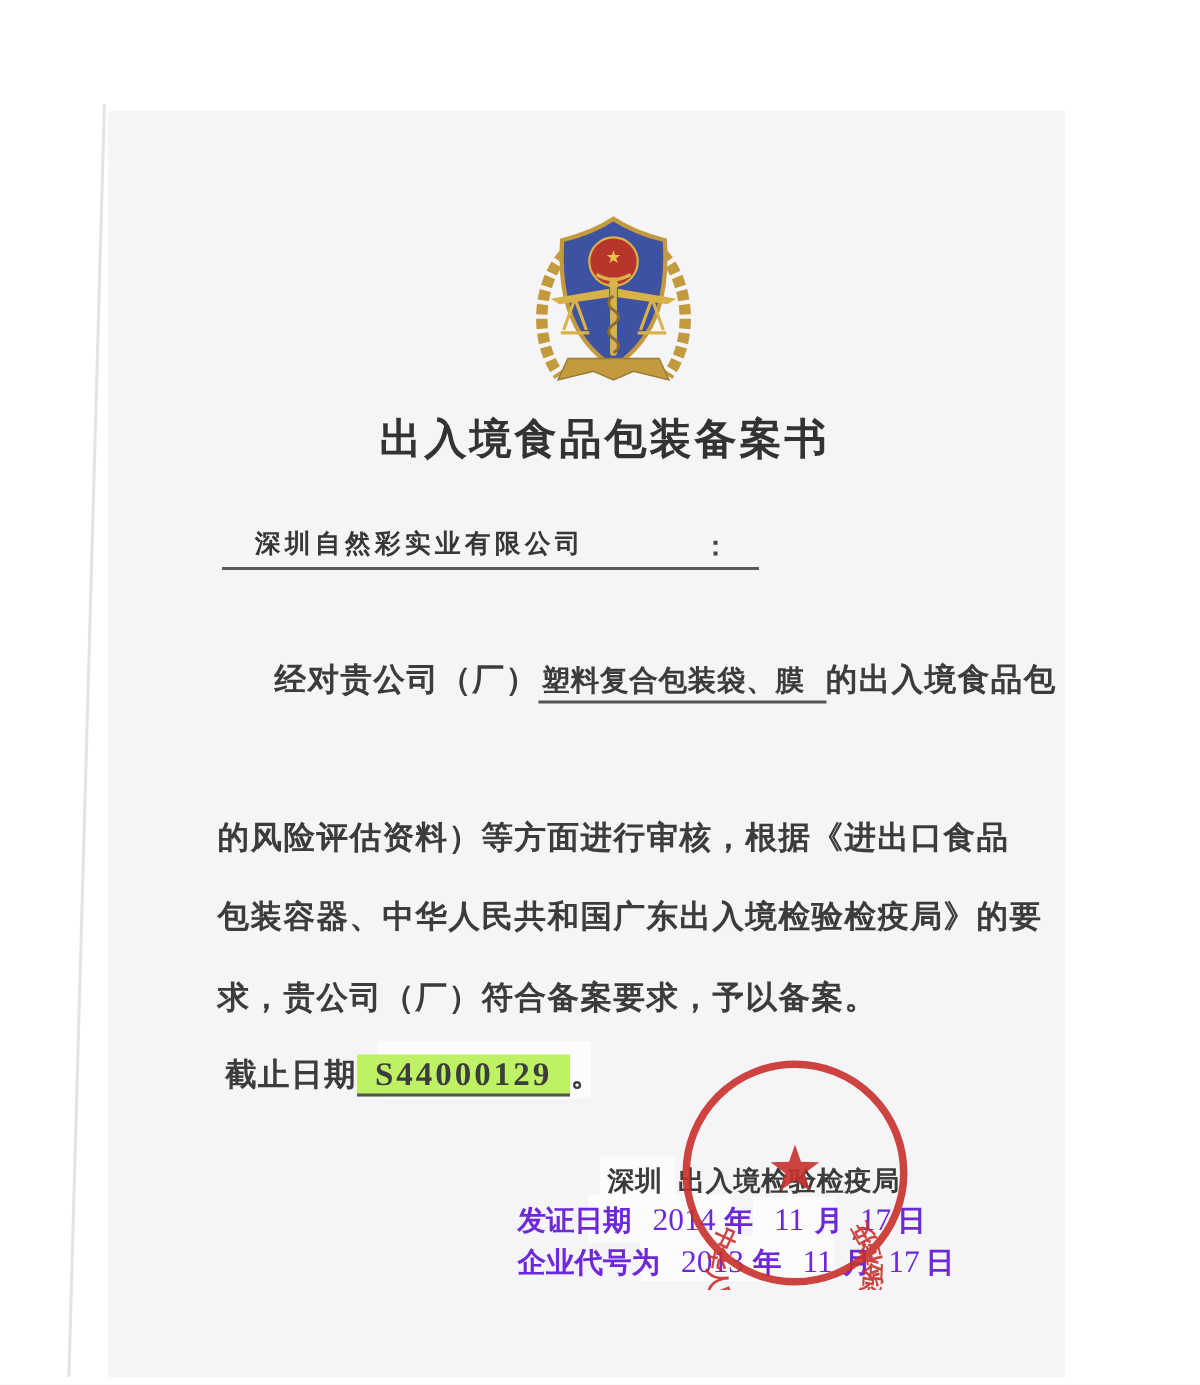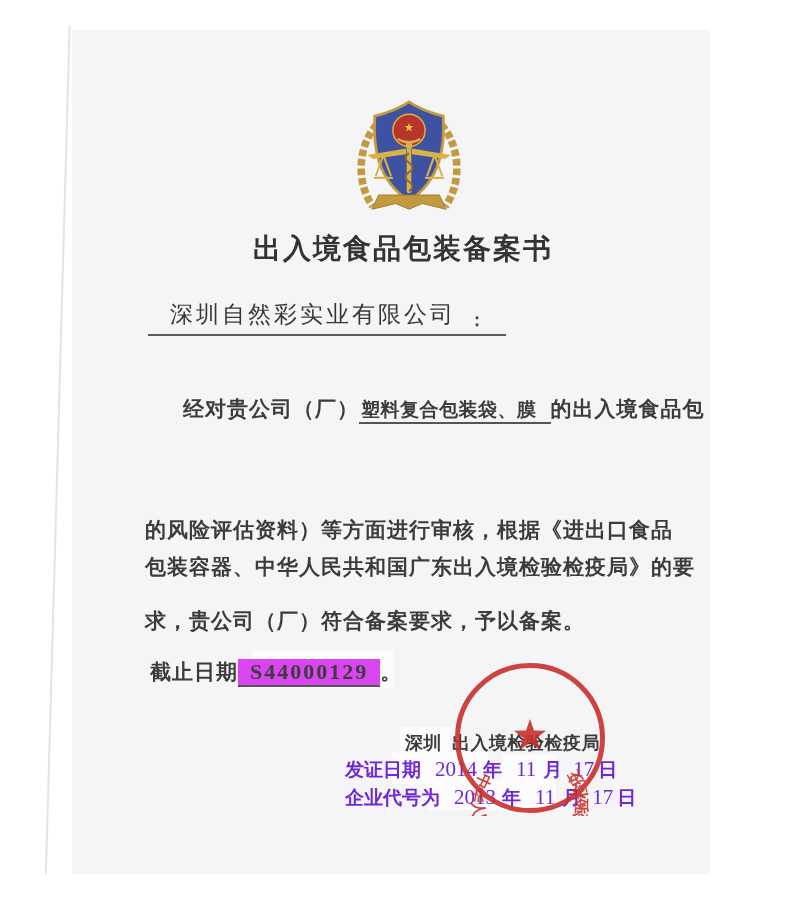--- a/index.html
+++ b/index.html
@@ -1,36 +1,36 @@
 <!DOCTYPE html>
 <html><head>
 <meta charset="utf-8">
 <style>
   html,body{margin:0;padding:0;background:#ffffff;}
   .stage{position:relative;width:800px;height:874px;background:#ffffff;overflow:hidden;
-         font-family:"Liberation Sans",sans-serif;color:#3c3c3c;}
+         font-family:"Liberation Sans",sans-serif;color:#3c3c3c;margin-top:44px;}
   .paper{position:absolute;left:72px;top:30px;width:638px;height:848px;background:#f5f5f8;}
   .sheet-edge{position:absolute;left:44px;top:25px;width:2px;height:882px;background:#e3e3e8;
               transform:rotate(1.6deg);transform-origin:bottom left;}
   .emblem{position:absolute;left:352px;top:94px;width:114px;height:126px;}
   .title{position:absolute;left:72px;top:230px;width:638px;padding-left:24px;box-sizing:border-box;
          text-align:center;font-size:28px;font-weight:700;letter-spacing:2px;color:#333;}
   .company-row{position:absolute;left:148px;top:294px;width:358px;height:40px;
                border-bottom:2px solid #5a5a5a;}
-  .company-name{position:absolute;left:22px;bottom:4px;font-size:23px;font-weight:400;
+  .company-name{position:absolute;left:22px;bottom:4px;font-size:17px;font-weight:700;
                 letter-spacing:3px;color:#373737;white-space:nowrap;}
   .company-colon{position:absolute;right:20px;bottom:2px;font-size:18px;font-weight:700;color:#444;}
   .body-line{position:absolute;left:145px;width:532px;font-size:21px;font-weight:600;
              letter-spacing:1px;color:#3c3c3c;white-space:nowrap;}
   .indent{padding-left:38px;}
   .product-insert{font-size:19px;font-weight:700;letter-spacing:.5px;
                   border-bottom:2px solid #555;padding:0 14px 2px 2px;}
   .code-line{left:150px;}
   .code-value{font-family:"Liberation Serif",serif;font-size:22px;font-weight:600;letter-spacing:2px;
-              border-bottom:2px solid #555;padding:0 12px 1px 12px;background:#d946ef;}
+              border-bottom:2px solid #555;padding:0 12px 1px 12px;background:#bef264;}
   .patch{position:absolute;background:#fcfcfe;}
   .authority{position:absolute;left:405px;top:731px;font-size:18px;font-weight:600;
              letter-spacing:.5px;color:#3c3c3c;white-space:nowrap;}
   .authority .gap{display:inline-block;width:10px;}
   .date-row{position:absolute;left:345px;font-size:19px;font-weight:600;color:#6d28d9;white-space:nowrap;}
   .date-row .num{font-family:"Liberation Serif",serif;font-size:21px;font-weight:500;}
   .date-row .y{margin-left:14px;} .date-row .u1{margin-left:6px;}
   .date-row .m{margin-left:14px;} .date-row .u2{margin-left:7px;}
   .date-row .d{margin-left:11px;} .date-row .u3{margin-left:4px;}
   .seal{position:absolute;left:452px;top:660px;width:156px;height:156px;opacity:.9;}
@@ -73,21 +73,21 @@
   <div class="patch" style="left:252px;top:650px;width:142px;height:38px;"></div>
   <div class="patch" style="left:400px;top:727px;width:50px;height:27px;"></div>
   <div class="patch" style="left:392px;top:752px;width:96px;height:32px;"></div>
   <div class="patch" style="left:502px;top:754px;width:54px;height:29px;"></div>
   <div class="patch" style="left:427px;top:780px;width:82px;height:30px;"></div>
   <div class="patch" style="left:502px;top:782px;width:54px;height:28px;"></div>
 
   <div class="body-line indent" style="top:395px;">
     <span>经对贵公司（厂）</span><span class="product-insert">塑料复合包装袋、膜</span><span>的出入境食品包</span>
   </div>
-  <div class="body-line" style="top:516px;font-family:Liberation Serif, serif;">的风险评估资料）等方面进行审核，根据《进出口食品</div>
+  <div class="body-line" style="top:500px;font-family:Liberation Serif, serif;">的风险评估资料）等方面进行审核，根据《进出口食品</div>
   <div class="body-line" style="top:553px;">包装容器、中华人民共和国广东出入境检验检疫局》的要</div>
   <div class="body-line" style="top:607px;">求，贵公司（厂）符合备案要求，予以备案。</div>
   <div class="body-line code-line" style="top:658px;">
     <span>截止日期</span><span class="code-value">S44000129</span><span>。</span>
   </div>
 
   <div class="authority">
     <span>深圳</span><span class="gap"></span><span>出入境检验检疫局</span>
   </div>
 

